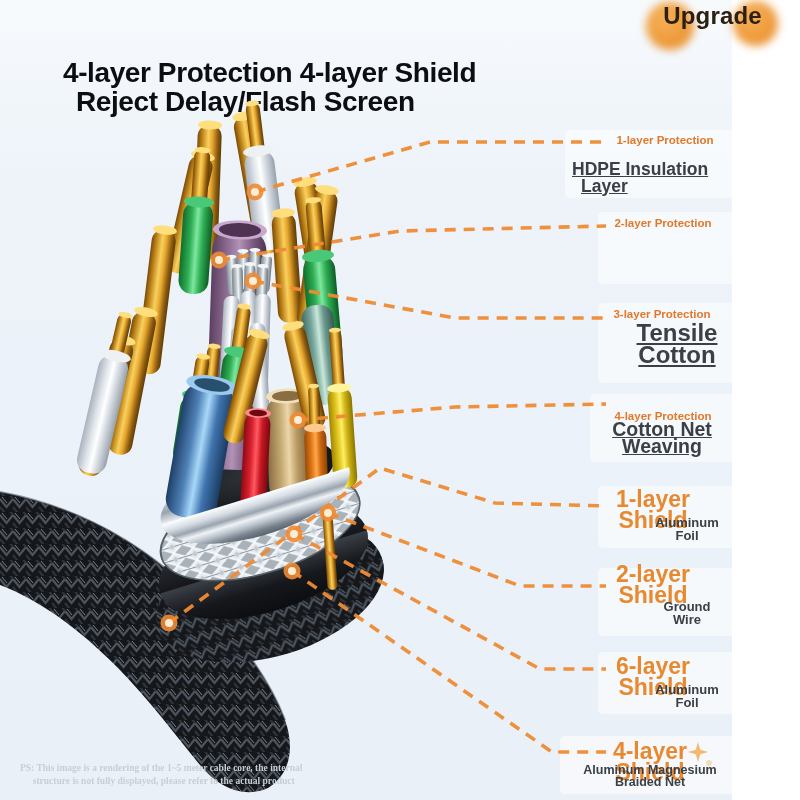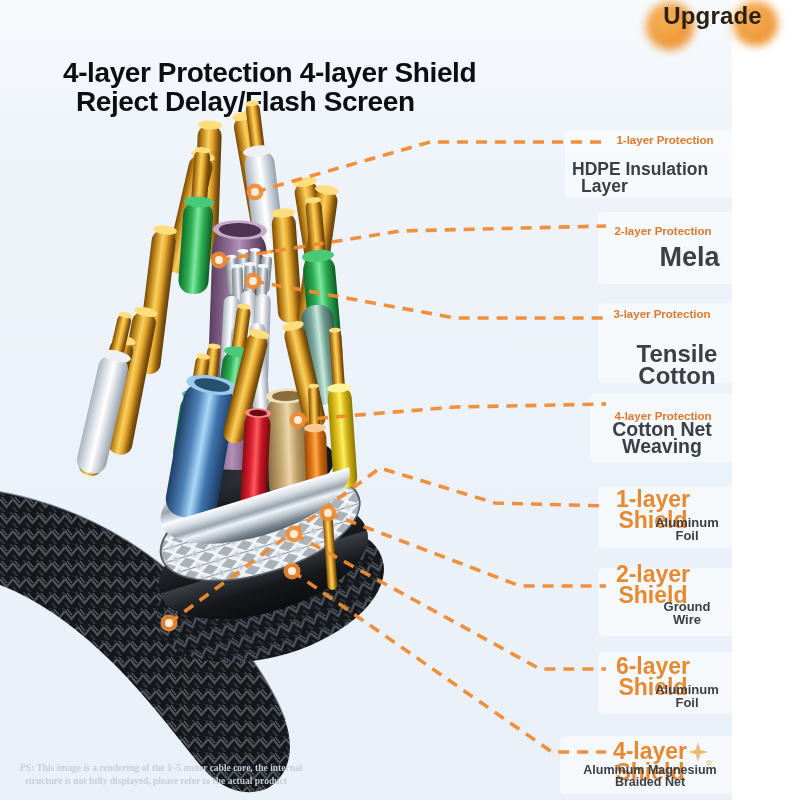--- a/index.html
+++ b/index.html
@@ -15,35 +15,35 @@
   .badge-text .l2{font-size:23px;}
   
   .title{position:absolute;left:63px;top:58px;color:#0C0E11;font-weight:bold;
     font-size:28px;line-height:29px;letter-spacing:-.4px;}
   .title .l2{margin-left:13px;}
   
   .bk{position:absolute;background:rgba(255,255,255,.55);border-radius:5px;z-index:1;}
   
   .tag{position:absolute;width:170px;text-align:center;font-size:11.5px;
     font-weight:bold;color:#E2782A;z-index:3;}
-  .main{position:absolute;color:#3A4046;font-weight:bold;z-index:3;}
+  .main{position:absolute;color:#3A4046;font-weight:bold;z-index:3;text-decoration:underline;}
   .m1{left:572px;top:161px;font-size:17.5px;line-height:16.5px;}
   .m1 .l2{padding-left:9px;}
   .m2{left:617px;top:242px;width:145px;text-align:center;font-size:27px;}
-  .m3{left:607px;top:343px;width:140px;text-align:center;font-size:24px;line-height:22px;}
+  .m3{left:607px;top:322px;width:140px;text-align:center;font-size:24px;line-height:22px;}
   .m4{left:592px;top:421px;width:140px;text-align:center;font-size:19.5px;line-height:17px;}
   .sh{position:absolute;width:160px;text-align:center;color:#E8892F;font-weight:bold;
     font-size:23px;line-height:20.5px;z-index:3;}
   .sub{position:absolute;text-align:center;color:#3A4046;font-weight:bold;
     font-size:13px;line-height:12.5px;z-index:3;}
   .sub4{font-size:12.5px;line-height:11.5px;}
   
   .foot{position:absolute;left:20px;top:762px;color:#C6CFD8;font-weight:bold;
     font-size:9.5px;line-height:13px;z-index:3;font-family:Liberation Serif, serif;}
-  .foot .l2{padding-left:5px;}
+  .foot .l2{padding-left:5px;text-align:center;}
   svg#art{position:absolute;left:0;top:0;z-index:2;}
 </style>
 </head>
 <body>
 
 <div id="stage">
 
   <div class="bk" style="left:565px;top:130px;width:200px;height:68px"></div>
   <div class="bk" style="left:598px;top:212px;width:165px;height:72px"></div>
   <div class="bk" style="left:598px;top:303px;width:160px;height:80px"></div>
@@ -454,25 +454,21 @@
     <div class="l1">4-layer Protection 4-layer Shield</div>
     <div class="l2">Reject Delay/Flash Screen</div>
   </div>
 
   <div class="tag" style="left:580px;top:134px">1-layer Protection</div>
   <div class="main m1">
     <div>HDPE Insulation</div>
     <div class="l2">Layer</div>
   </div>
 
-  <div class="tag" style="left:578px;top:225px">2-layer Protection</div>
-  <div class="main m2">
-    <div>Mela</div>
-    <div></div>
-  </div>
+  <div class="tag" style="left:578px;top:217px">2-layer Protection</div>
 
   <div class="tag" style="left:577px;top:308px">3-layer Protection</div>
   <div class="main m3">
     <div>Tensile</div>
     <div>Cotton</div>
   </div>
 
   <div class="tag" style="left:578px;top:410px">4-layer Protection</div>
   <div class="main m4">
     <div>Cotton Net</div>

